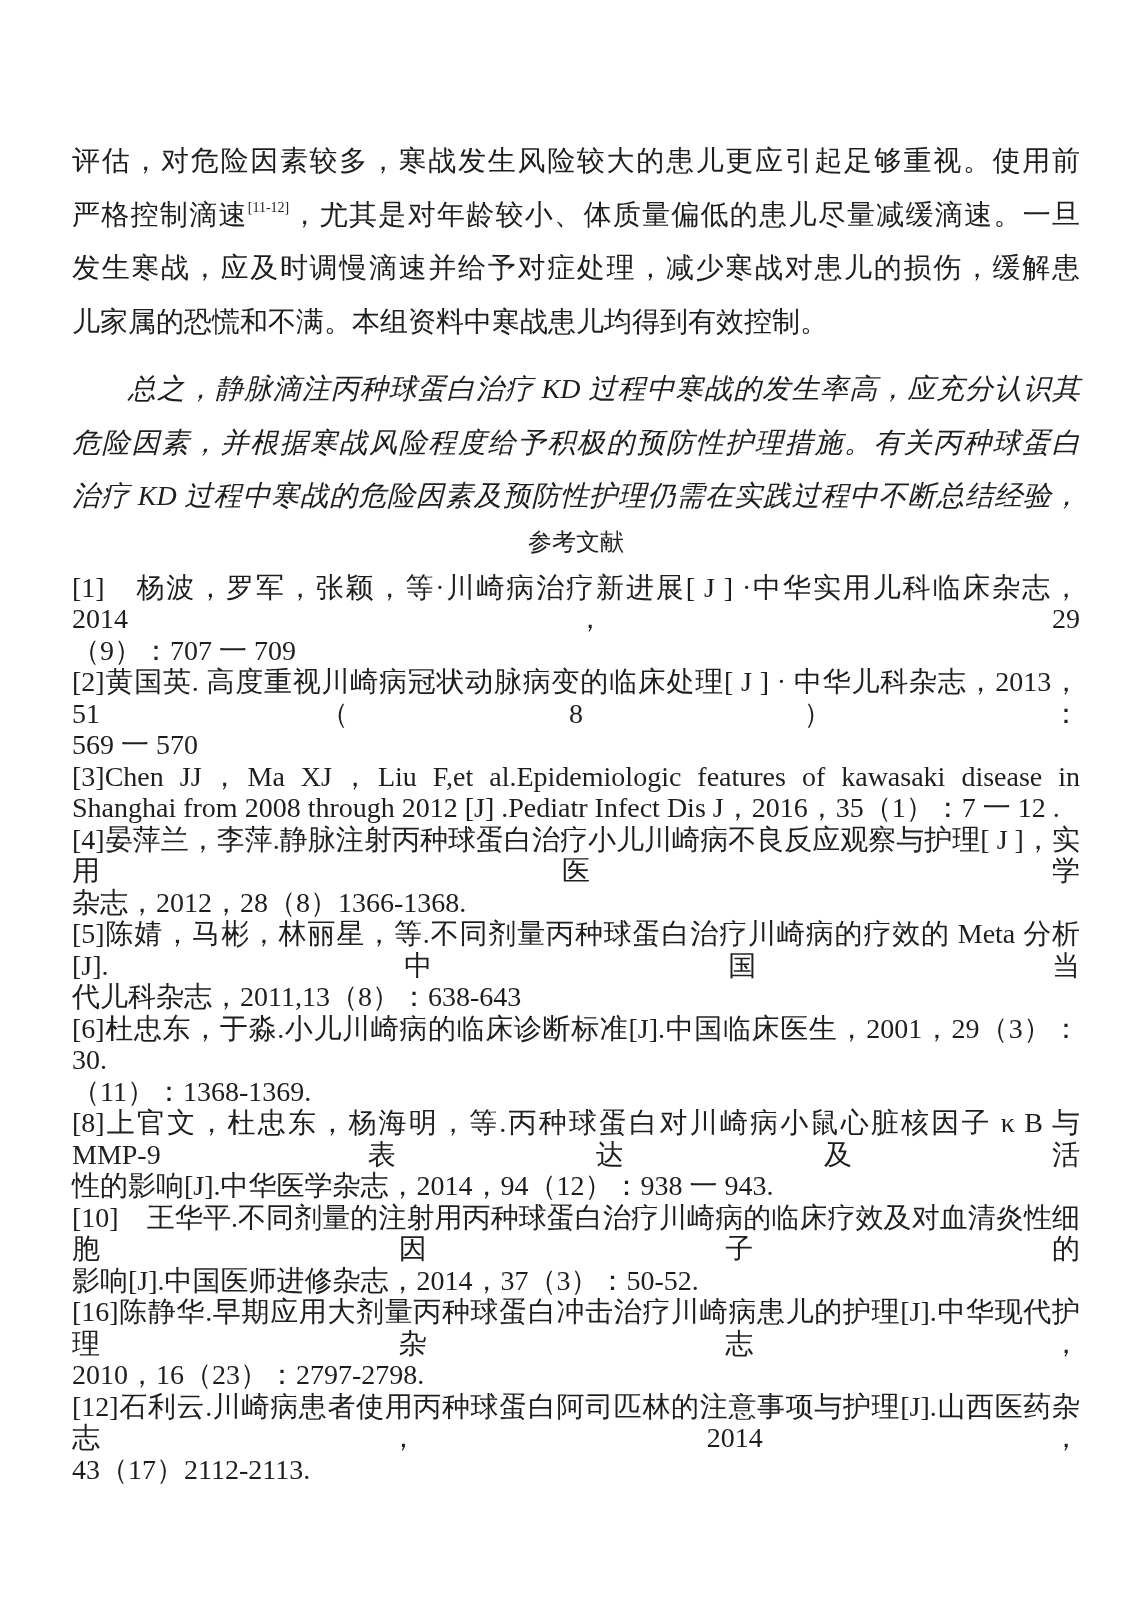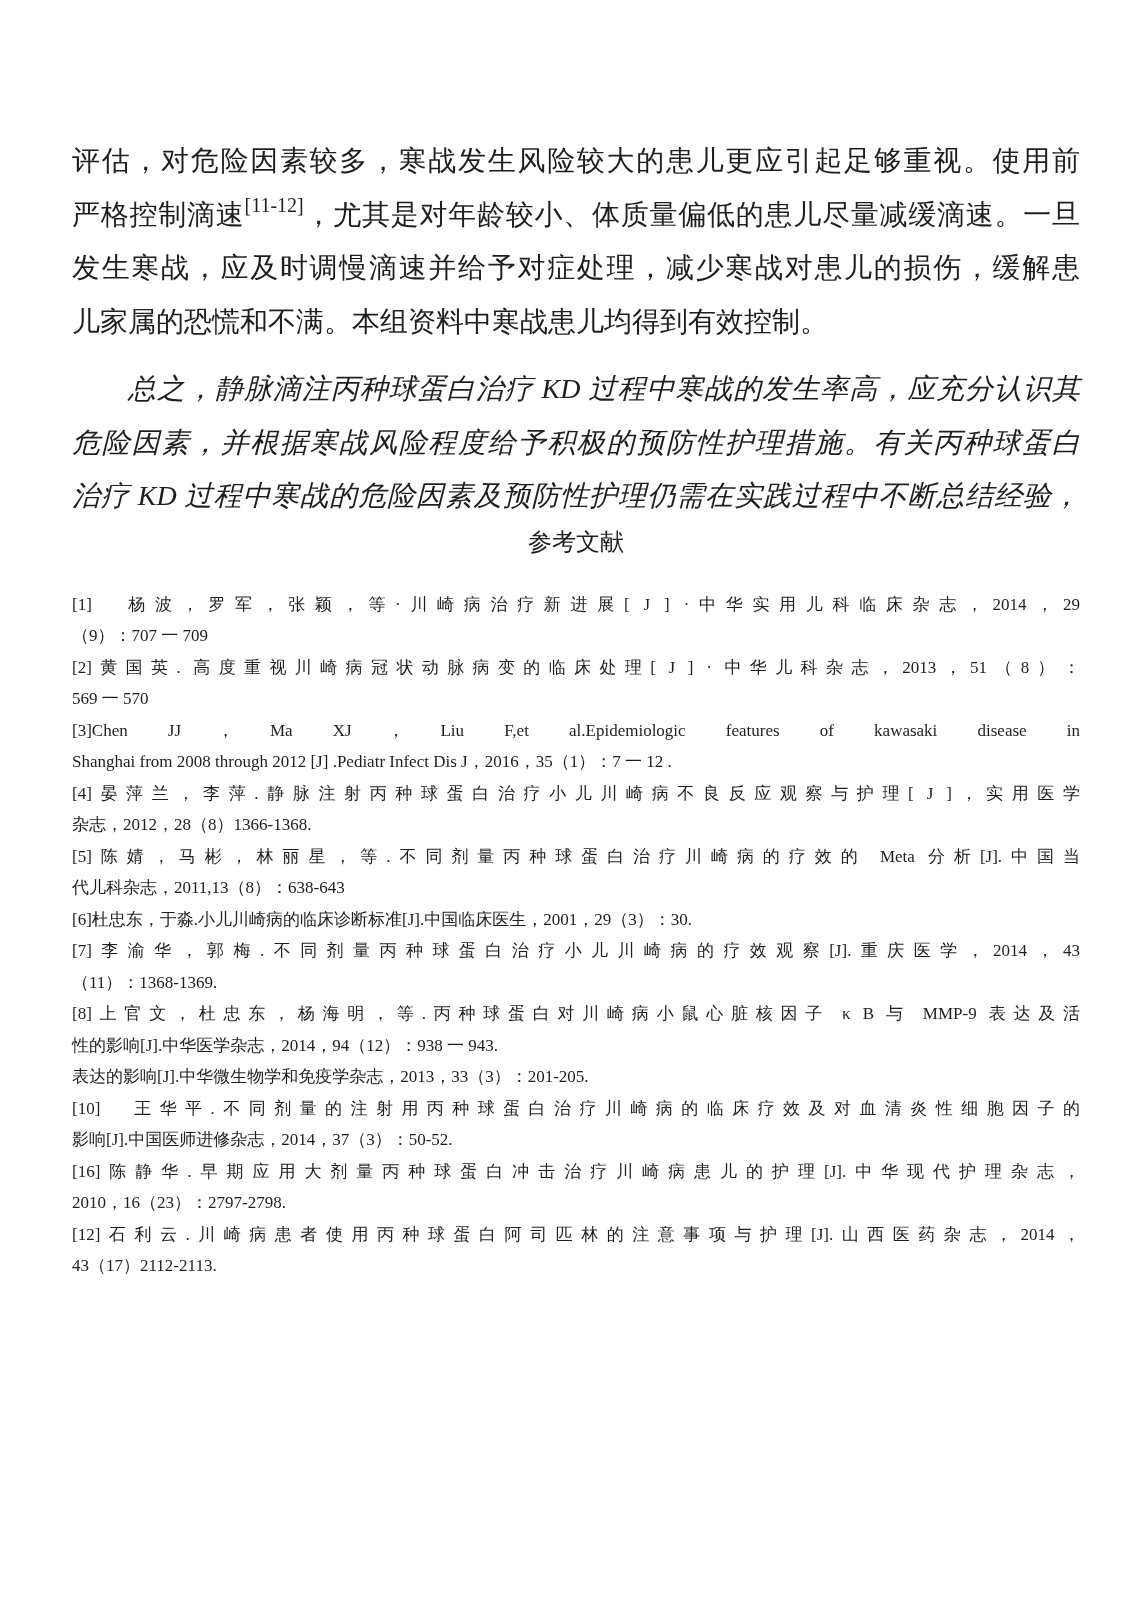--- a/index.html
+++ b/index.html
@@ -32,38 +32,38 @@
     text-align: justify;
     text-justify: inter-ideograph;
   }
   .line.stretch {
     text-align-last: justify;
   }
   .line.indent {
     text-indent: 2em;
   }
   sup.cite {
-    font-size: 20px;
+    font-size: 14px;
     line-height: 0;
     vertical-align: 12px;
     letter-spacing: 0;
   }
   .faint {
     color: #a8a8a8;
     font-size: 18px;
   }
   .ref-heading {
     margin-top: 3px;
     font-size: 24px;
     line-height: 33px;
     text-align: center;
   }
   .refs {
-    margin-top: 30px;
-    font-size: 17px;
+    margin-top: 13px;
+    font-size: 28px;
     line-height: 31.5px;
   }
   .refs .line {
     text-align: justify;
   }
   .refs .line.stretch {
     text-align-last: justify;
   }
 </style>
 </head>
@@ -101,29 +101,27 @@
           <div class="line">杂志，2012，28（8）1366-1368.</div>
         </div>
         <div class="ref-item">
           <div class="line stretch">[5]陈婧，马彬，林丽星，等.不同剂量丙种球蛋白治疗川崎病的疗效的 Meta 分析[J].中国当</div>
           <div class="line">代儿科杂志，2011,13（8）：638-643</div>
         </div>
         <div class="ref-item">
           <div class="line">[6]杜忠东，于淼.小儿川崎病的临床诊断标准[J].中国临床医生，2001，29（3）：30.</div>
         </div>
         <div class="ref-item">
-          <div class="line stretch">[7]李渝华，郭梅.不同剂量丙种球蛋白治疗小儿川崎病的疗效观察[J].重庆医学，2014，43</div>
           <div class="line">（11）：1368-1369.</div>
         </div>
         <div class="ref-item">
           <div class="line stretch">[8]上官文，杜忠东，杨海明，等.丙种球蛋白对川崎病小鼠心脏核因子 κ B 与 MMP-9 表达及活</div>
           <div class="line">性的影响[J].中华医学杂志，2014，94（12）：938 一 943.</div>
         </div>
         <div class="ref-item">
-          <div class="line">表达的影响[J].中华微生物学和免疫学杂志，2013，33（3）：201-205.</div>
         </div>
         <div class="ref-item">
           <div class="line stretch">[10]　王华平.不同剂量的注射用丙种球蛋白治疗川崎病的临床疗效及对血清炎性细胞因子的</div>
           <div class="line">影响[J].中国医师进修杂志，2014，37（3）：50-52.</div>
         </div>
         <div class="ref-item">
           <div class="line stretch">[16]陈静华.早期应用大剂量丙种球蛋白冲击治疗川崎病患儿的护理[J].中华现代护理杂志，</div>
           <div class="line">2010，16（23）：2797-2798.</div>
         </div>
         <div class="ref-item">

